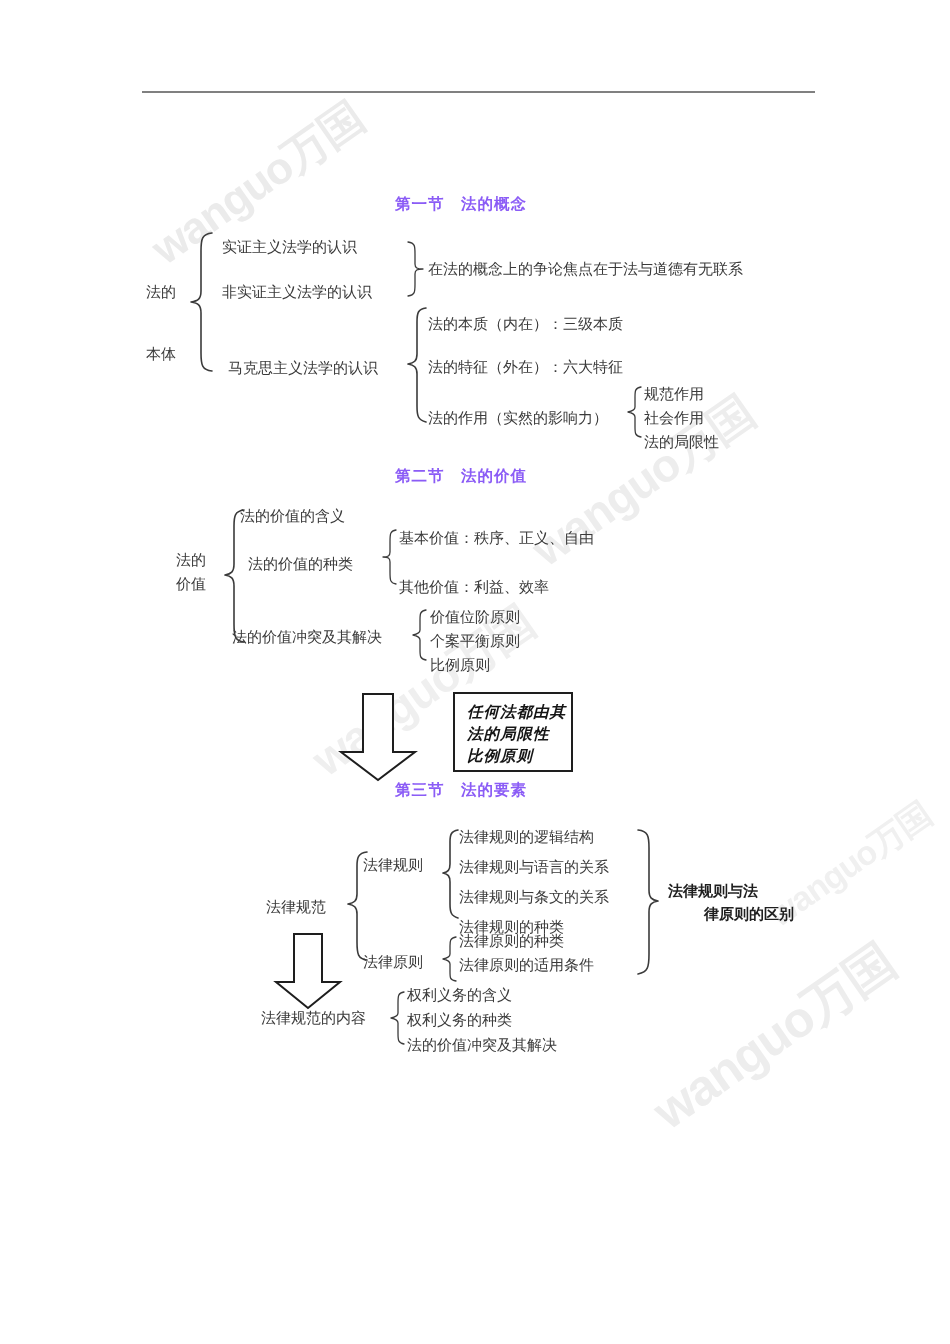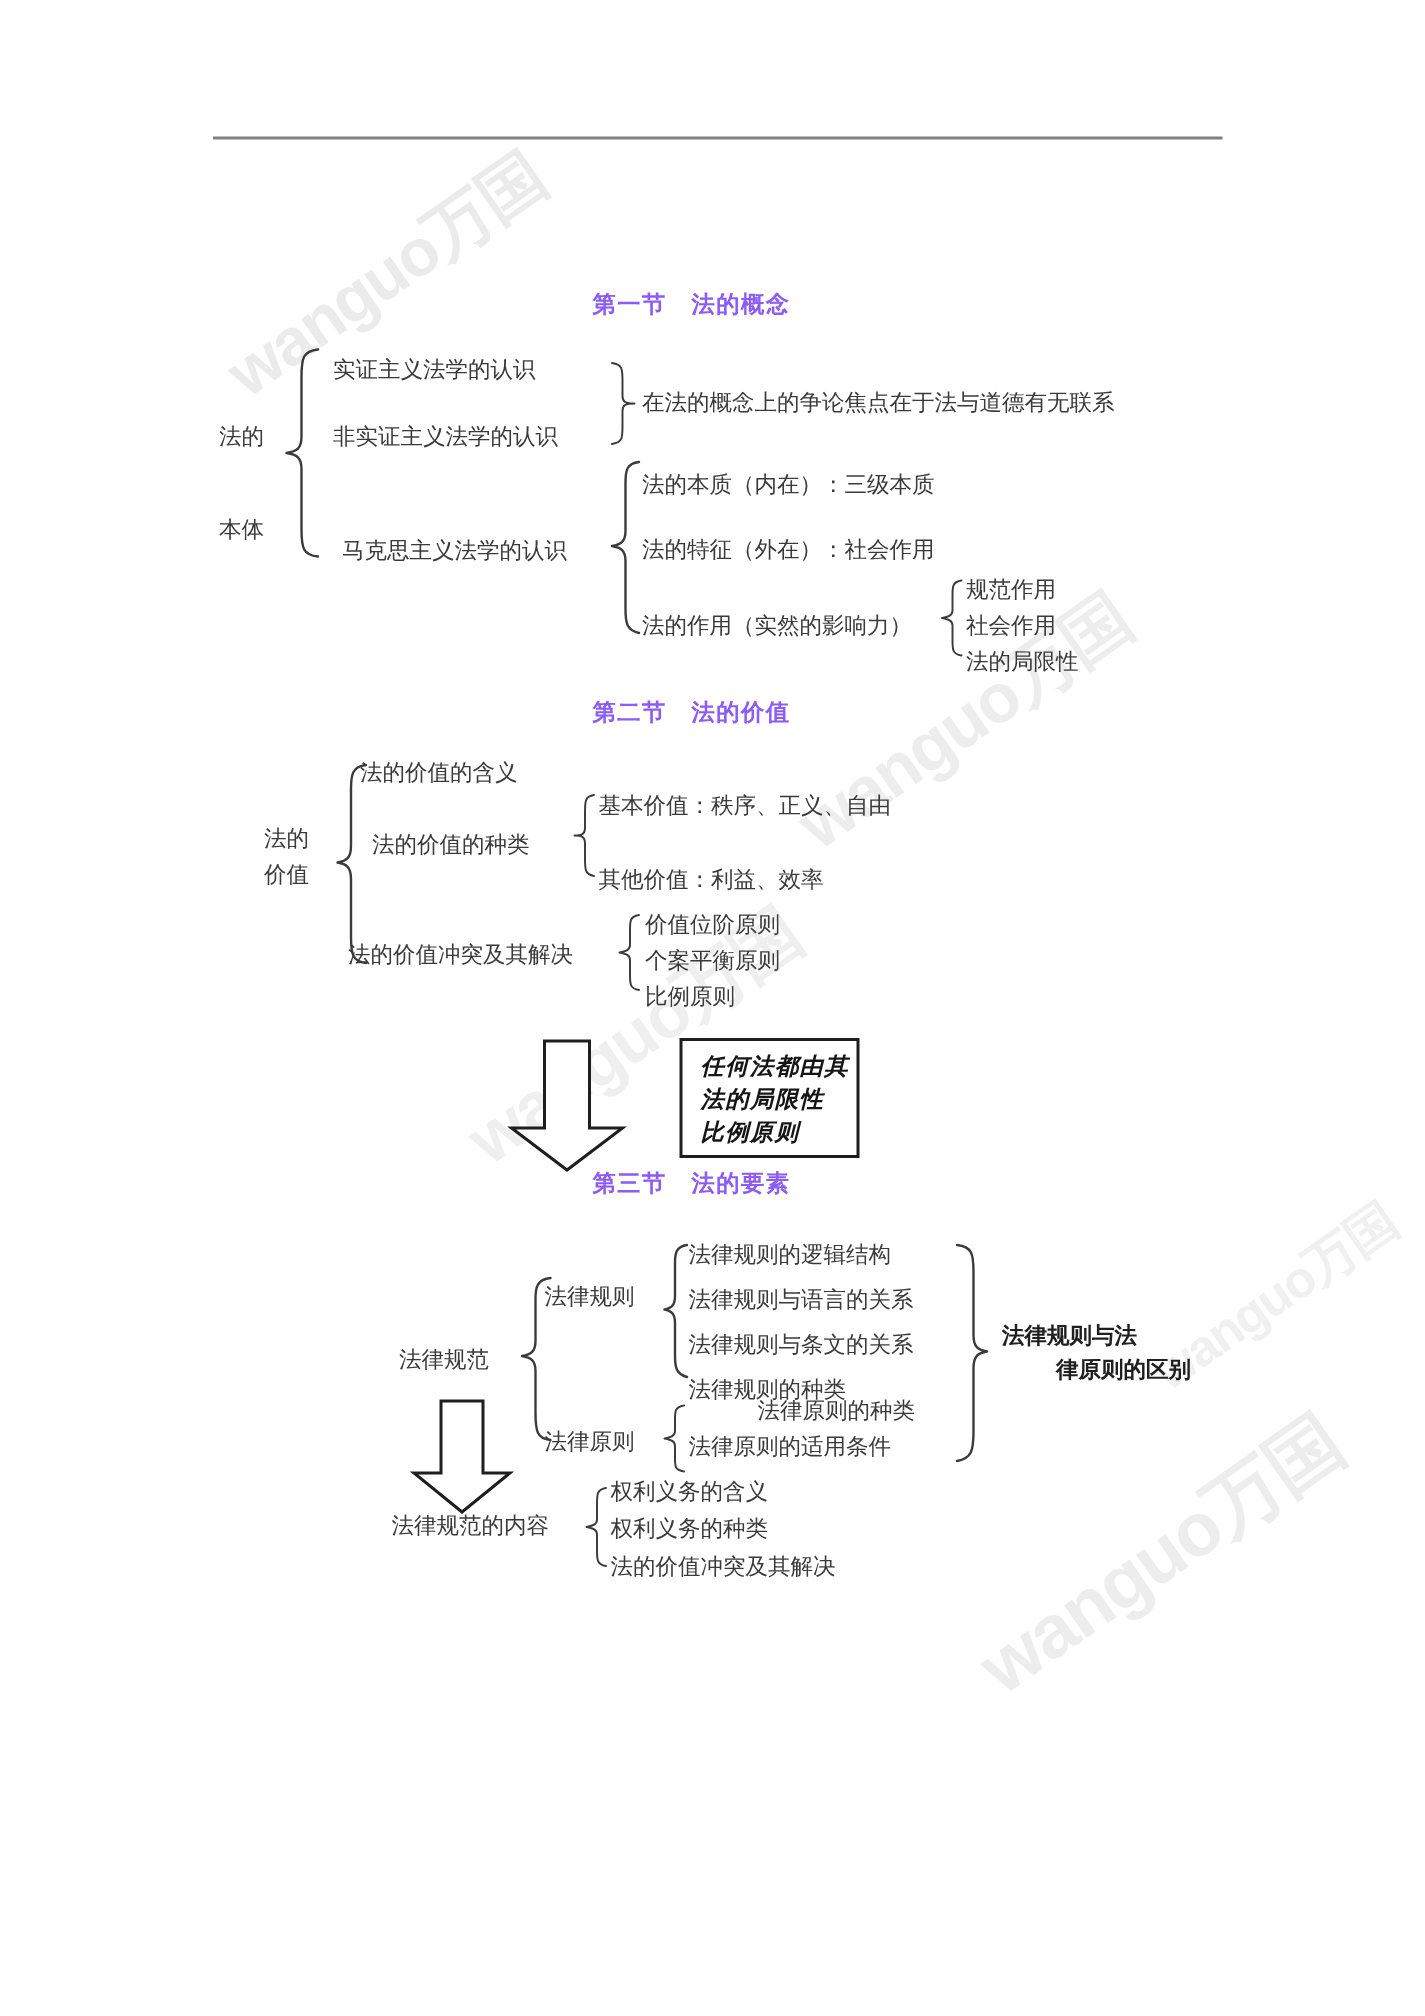--- a/index.html
+++ b/index.html
@@ -108,21 +108,21 @@
 
   <div class="t node" style="left:428px;top:262px;">在法的概念上的争论焦点在于法与道德有无联系</div>
 
   <div class="t node" style="left:228px;top:361px;">马克思主义法学的认识</div>
 
   <svg class="brace" style="left:406px;top:306px;" width="22" height="118" viewBox="0 0 22 118">
     <path d="M20 2 C12 3 11 7 11 16 L11 48 C11 55 8 57 2 58 C8 59 11 61 11 68 L11 100 C11 110 12 114 20 116"></path>
   </svg>
 
   <div class="t node" style="left:428px;top:317px;">法的本质（内在）：三级本质</div>
-  <div class="t node" style="left:428px;top:360px;">法的特征（外在）：社会作用</div>
+  <div class="t node" style="left:428px;top:360px;">法的特征（外在）：六大特征</div>
   <div class="t node" style="left:428px;top:411px;">法的作用（实然的影响力）</div>
 
   <svg class="brace brace-thin" style="left:625px;top:385px;" width="18" height="54" viewBox="0 0 18 54">
     <path d="M16 2 C10 3 10 6 10 12 L10 22 C10 25 8 26 3 27 C8 28 10 29 10 32 L10 42 C10 48 10 51 16 52"></path>
   </svg>
 
   <div class="t node" style="left:644px;top:387px;">规范作用</div>
   <div class="t node" style="left:644px;top:411px;">社会作用</div>
   <div class="t node" style="left:644px;top:435px;">法的局限性</div>
 
@@ -181,21 +181,21 @@
 
   <div class="t node" style="left:459px;top:830px;">法律规则的逻辑结构</div>
   <div class="t node" style="left:459px;top:860px;">法律规则与语言的关系</div>
   <div class="t node" style="left:459px;top:890px;">法律规则与条文的关系</div>
   <div class="t node" style="left:459px;top:920px;">法律规则的种类</div>
 
   <svg class="brace brace-thin" style="left:440px;top:935px;" width="18" height="48" viewBox="0 0 18 48">
     <path d="M16 2 C10 3 10 6 10 11 L10 19 C10 22 8 23 3 24 C8 25 10 26 10 29 L10 37 C10 43 10 45 16 46"></path>
   </svg>
 
-  <div class="t node" style="left:459px;top:934px;margin-left:46px;">法律原则的种类</div>
+  <div class="t node" style="left:459px;top:934px;">法律原则的种类</div>
   <div class="t node" style="left:459px;top:958px;">法律原则的适用条件</div>
 
   <svg class="brace" style="left:635px;top:828px;" width="26" height="148" viewBox="0 0 26 148">
     <path d="M3 2 C13 3 14 8 14 20 L14 62 C14 70 17 72 23 73 C17 74 14 76 14 84 L14 126 C14 139 13 144 3 146"></path>
   </svg>
 
   <div class="t bold-note" style="left:668px;top:880px;">法律规则与法</div>
   <div class="t bold-note" style="left:704px;top:903px;">律原则的区别</div>
 
   <svg class="arrow" style="left:272px;top:932px;" width="72" height="78" viewBox="0 0 72 78">

